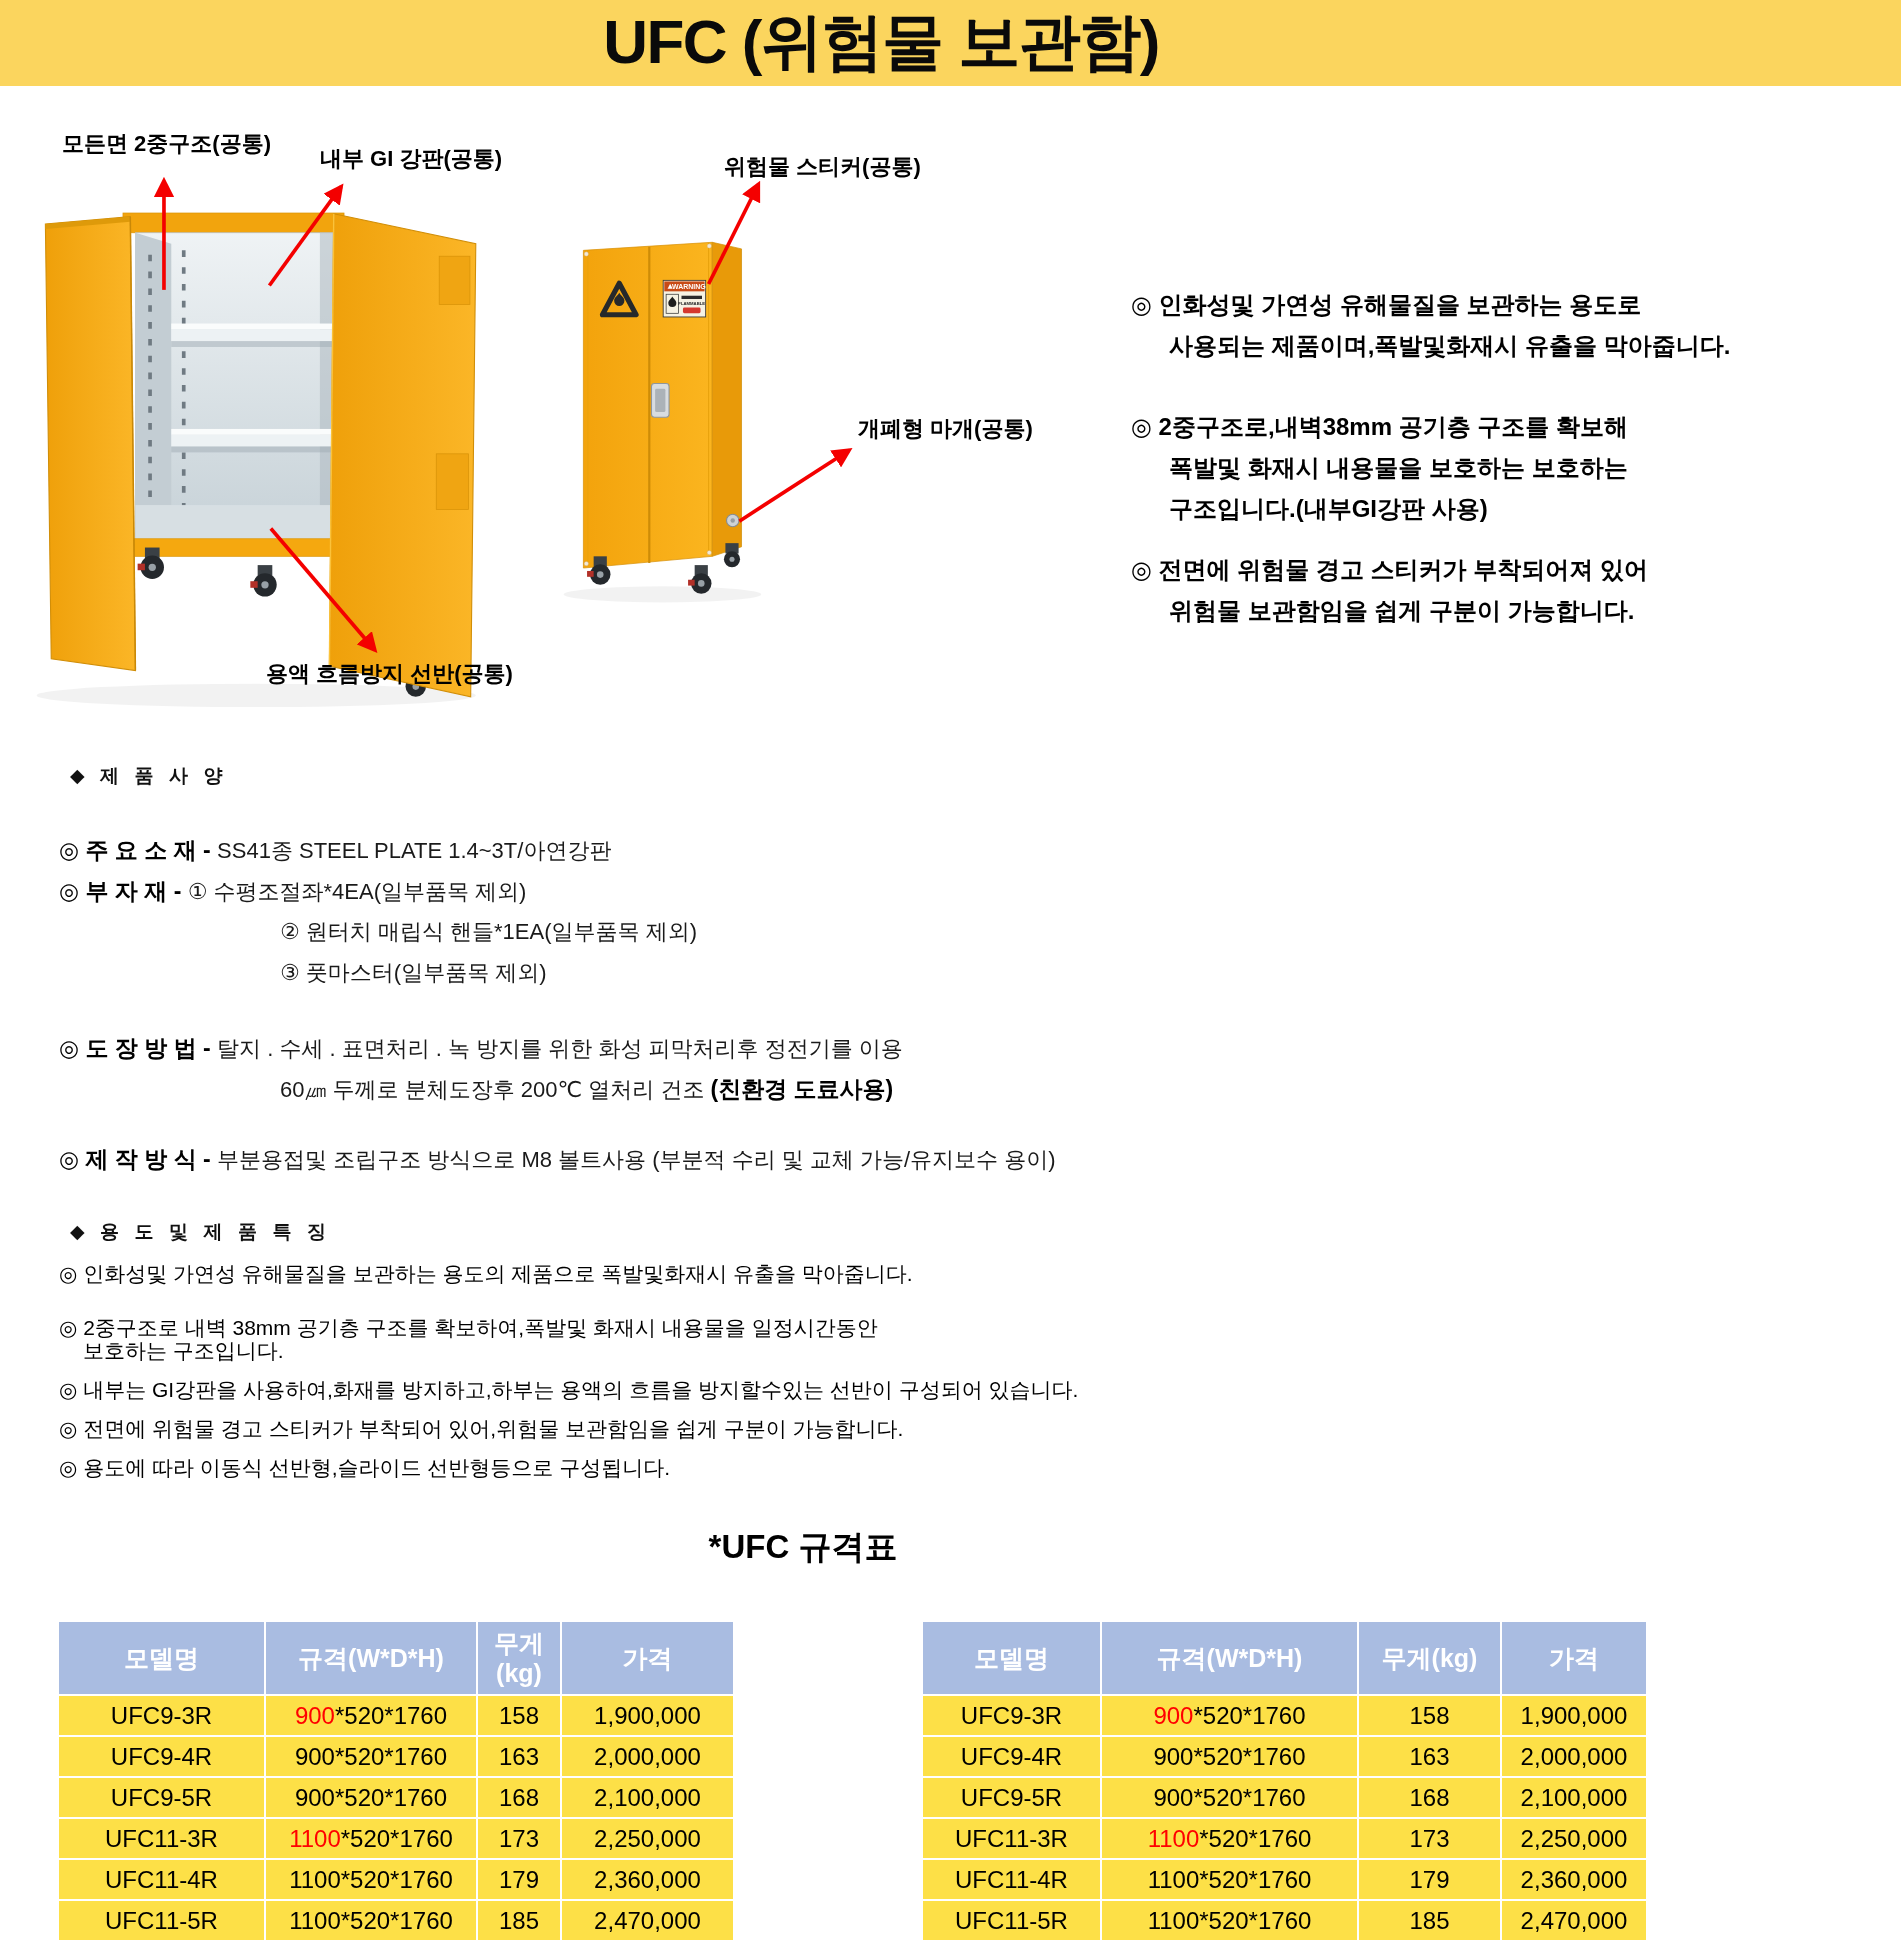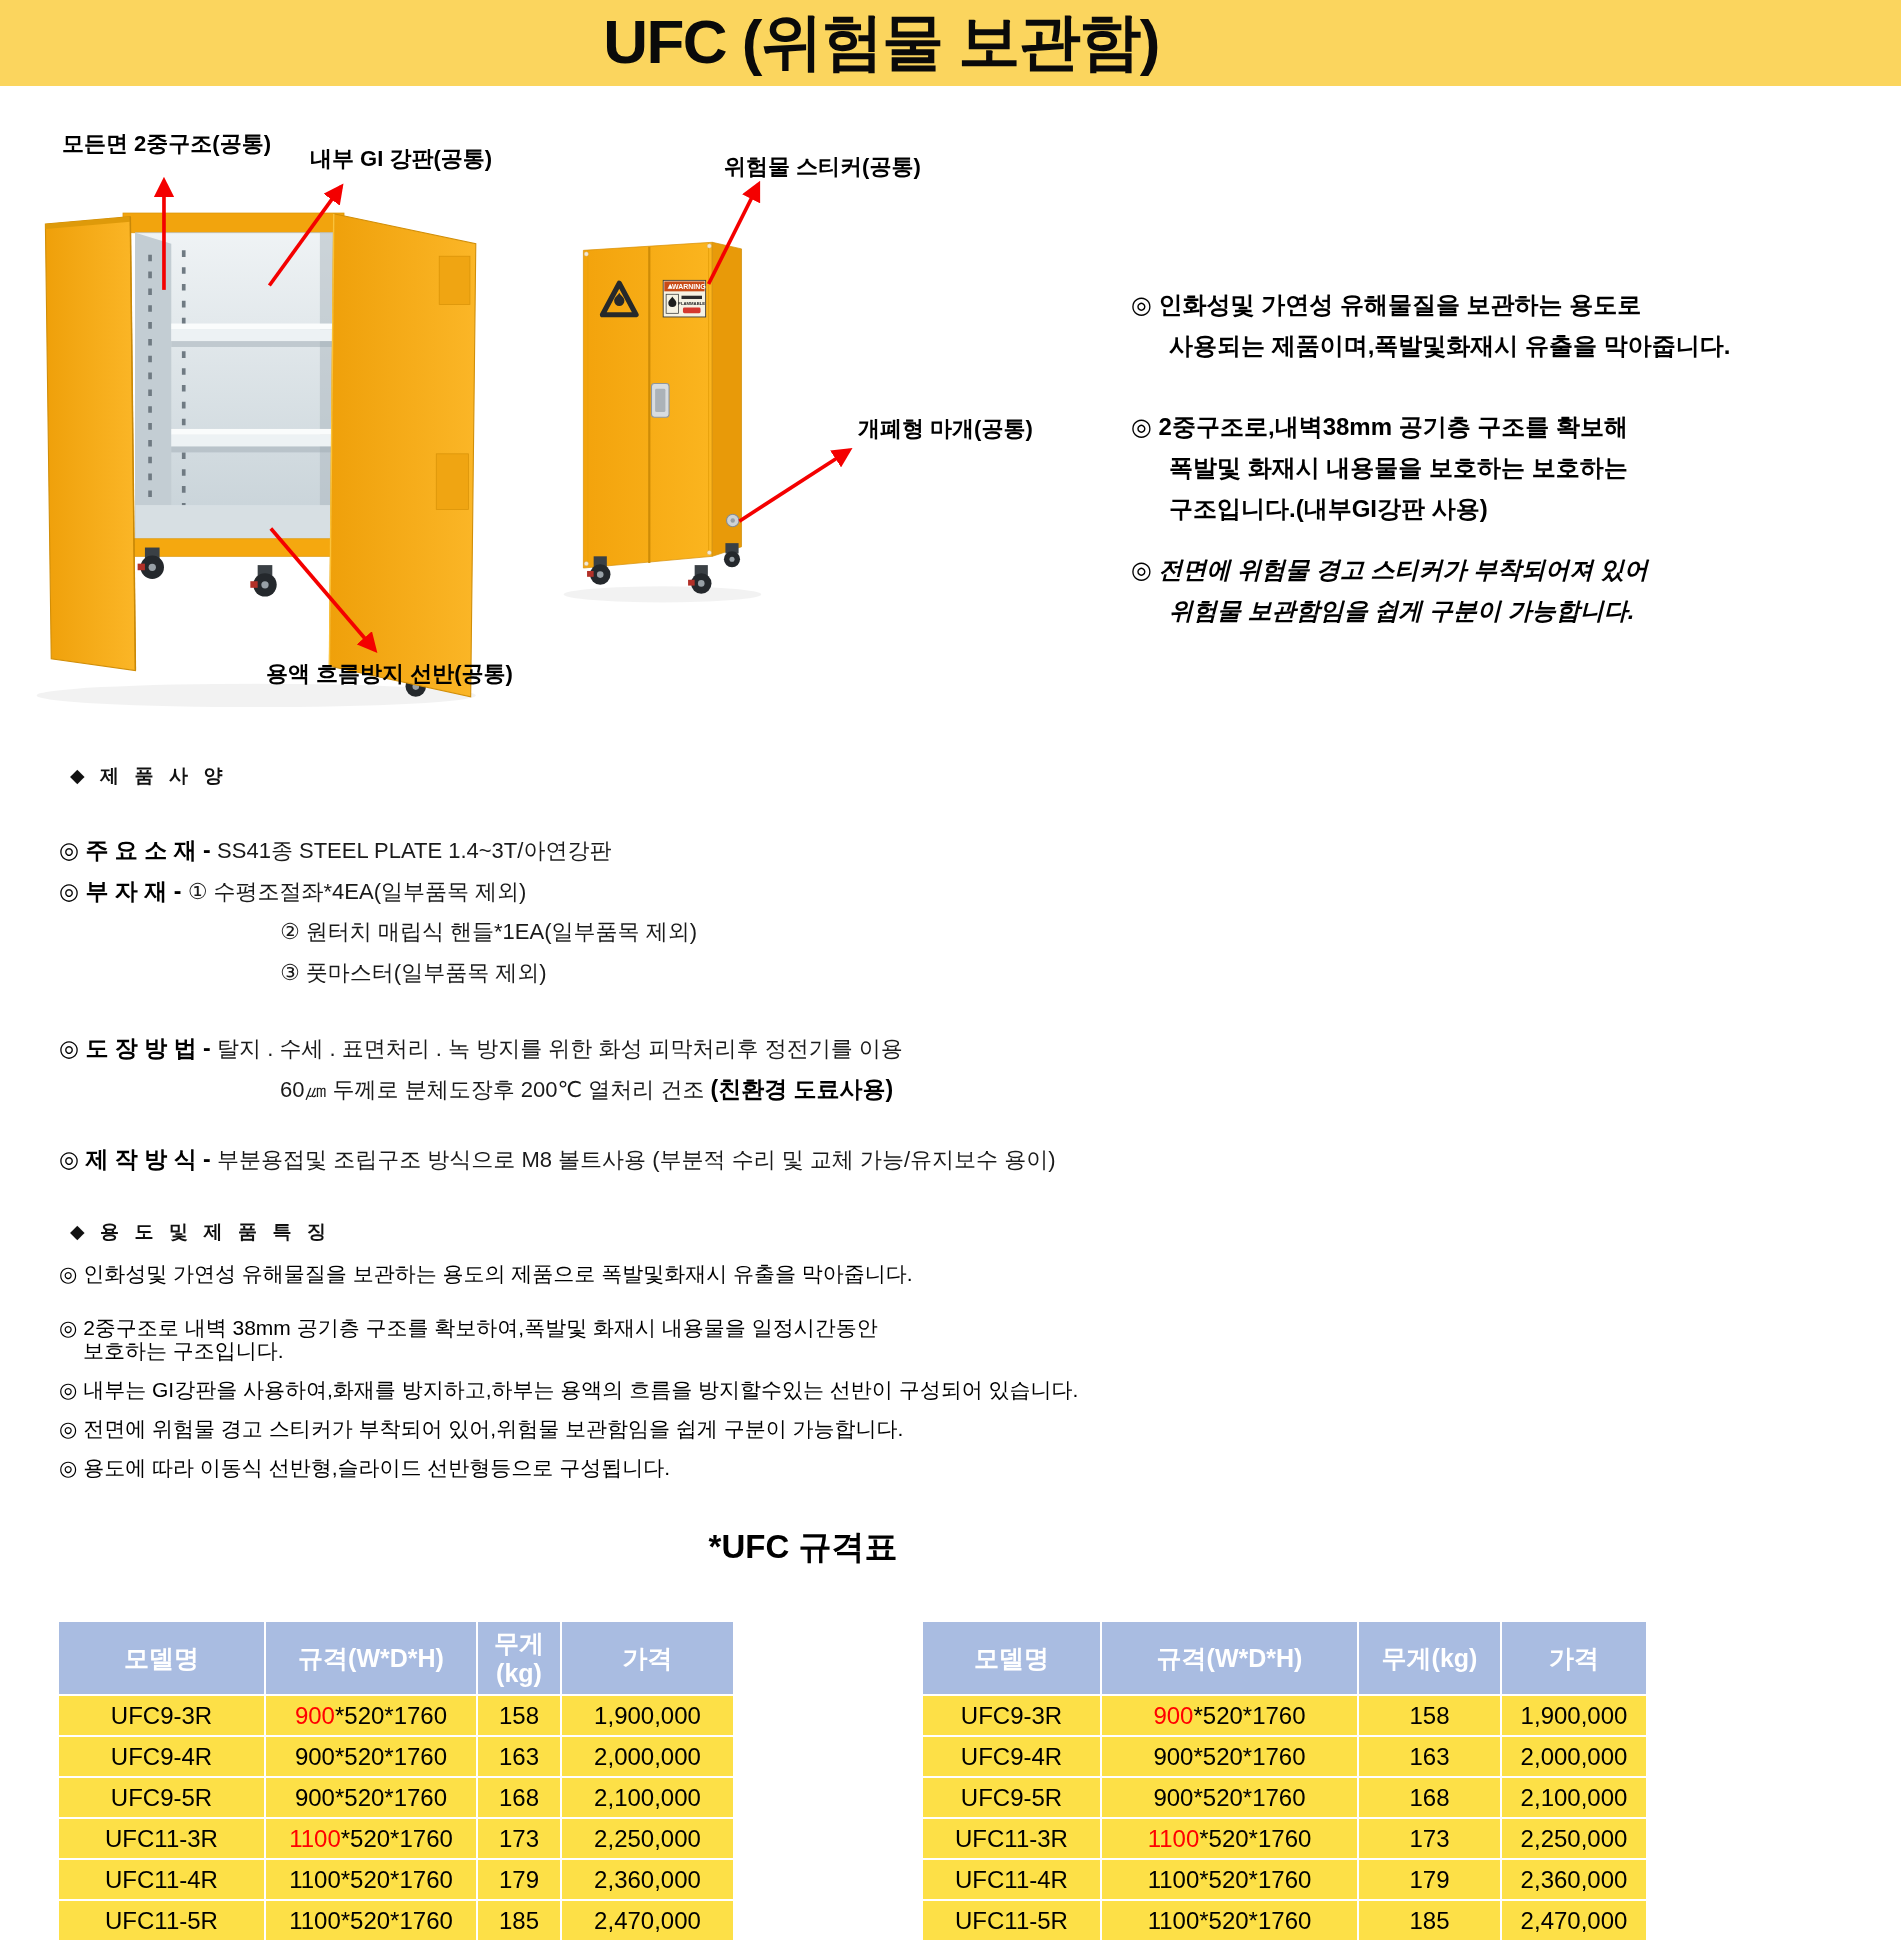--- a/index.html
+++ b/index.html
@@ -177,36 +177,36 @@
     <g stroke="#F40000" stroke-width="5" fill="none">
       <line x1="224" y1="396" x2="224" y2="247" marker-end="url(#ah)"></line>
       <line x1="368" y1="390" x2="466" y2="255" marker-end="url(#ah)"></line>
       <line x1="968" y1="388" x2="1036" y2="252" marker-end="url(#ah)"></line>
       <line x1="1010" y1="712" x2="1160" y2="615" marker-end="url(#ah)"></line>
       <line x1="370" y1="722" x2="512" y2="888" marker-end="url(#ah)"></line>
     </g>
   </svg>
 
   <div class="callout" style="left:62px;top:129px">모든면 2중구조(공통)</div>
-  <div class="callout" style="left:310px;top:144px">내부 GI 강판(공통)</div>
+  <div class="callout" style="left:320px;top:144px">내부 GI 강판(공통)</div>
   <div class="callout" style="left:724px;top:152px">위험물 스티커(공통)</div>
   <div class="callout" style="left:858px;top:414px">개폐형 마개(공통)</div>
   <div class="callout" style="left:266px;top:659px">용액 흐름방지 선반(공통)</div>
 
   <div id="intro-groups">
       <div class="intro-group" style="top: 284px;">
         <div>◎  인화성및 가연성 유해물질을 보관하는 용도로</div>
         <div class="cont">사용되는 제품이며,폭발및화재시 유출을 막아줍니다.</div>
       </div>
       <div class="intro-group" style="top: 406px;">
         <div>◎  2중구조로,내벽38mm 공기층 구조를 확보해</div>
         <div class="cont">폭발및 화재시 내용물을 보호하는 보호하는</div>
         <div class="cont">구조입니다.(내부GI강판 사용)</div>
       </div>
-      <div class="intro-group" style="top: 549px; font-style: italic;">
+      <div class="intro-group" style="top: 549px;">
         <div>◎  전면에 위험물 경고 스티커가 부착되어져 있어</div>
         <div class="cont">위험물 보관함임을 쉽게 구분이 가능합니다.</div>
       </div>
     </div>
 
   <div class="sec-heading" style="left:70px;top:763px">◆  제 품 사 양</div>
   <div id="spec-lines">
       <div class="spec-line" style="left: 59px; top: 835px;"><b>◎ 주 요 소 재 - </b><span>SS41종 STEEL PLATE 1.4~3T/아연강판</span></div>
       <div class="spec-line" style="left: 59px; top: 876px;"><b>◎ 부   자   재 - </b><span>① 수평조절좌*4EA(일부품목 제외)</span></div>
       <div class="spec-line" style="left: 280px; top: 917px;"><span>② 원터치 매립식 핸들*1EA(일부품목 제외)</span></div>

